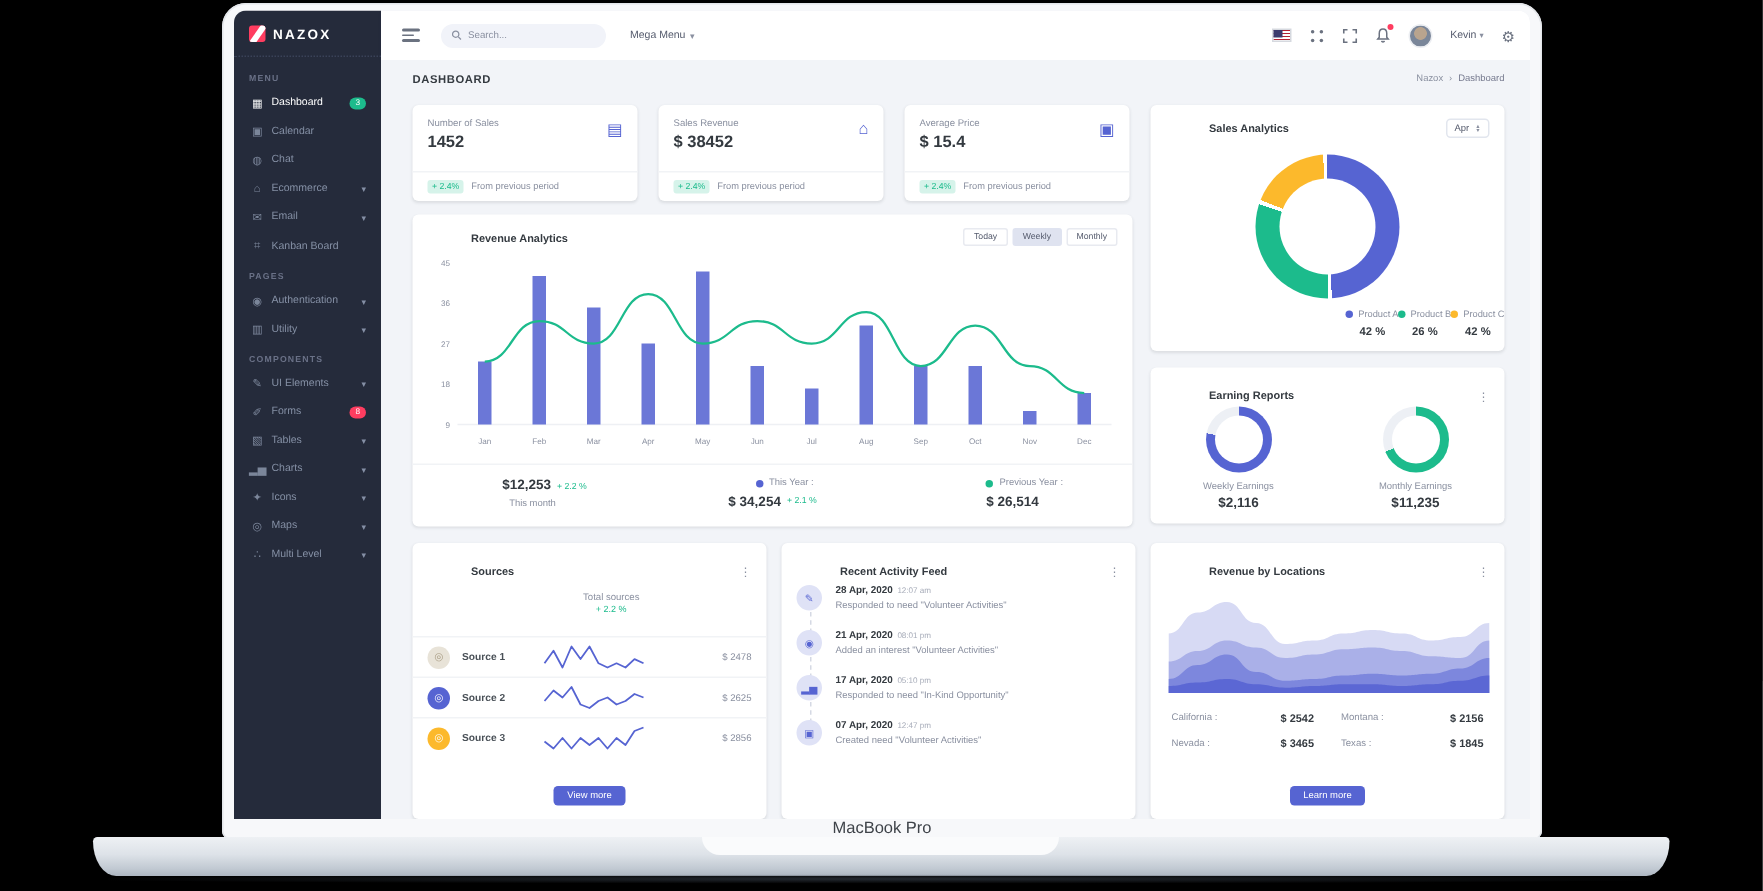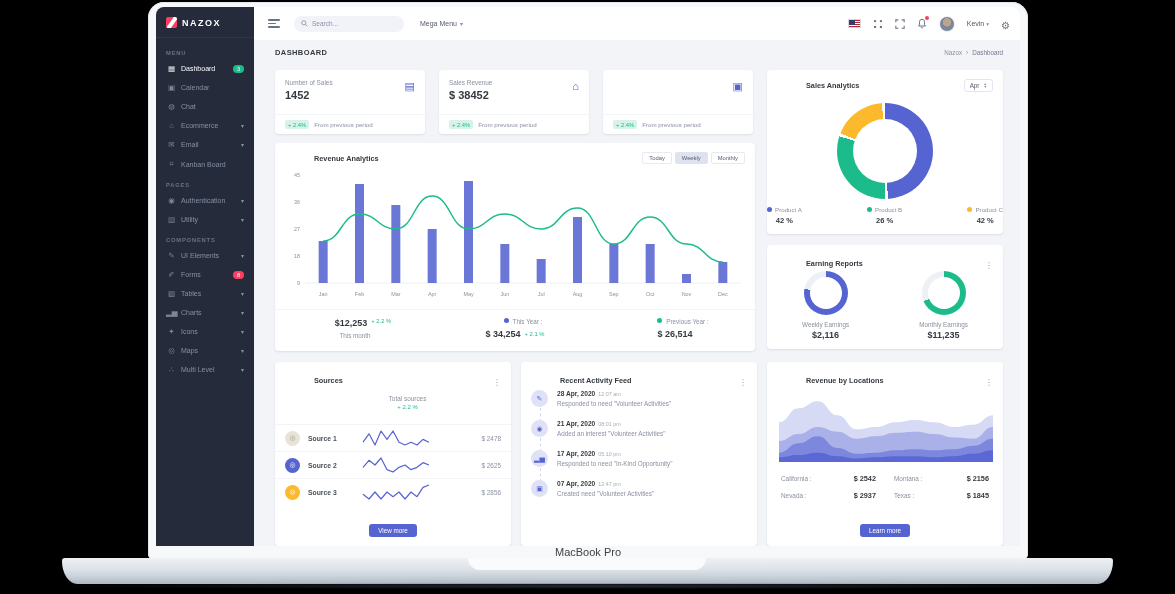--- a/index.html
+++ b/index.html
@@ -94,38 +94,38 @@
   .mc-caption { font-size:6.2px; color:#8a90a0; }
 
   
   .sales-card { left:513px; top:30px; width:236px; height:164px; }
   .card-head { display:flex; justify-content:space-between; align-items:center; padding:9px 10px 0; }
   .select { border:1px solid #e2e6ee; border-radius:3px; font-size:6.3px; color:#555b6d;
     padding:2px 5px; display:flex; align-items:center; gap:4px; }
   .updown { display:flex; flex-direction:column; line-height:2.6px; font-size:3.6px; color:#8a90a0; }
   .donut { position:absolute; left:70px; top:33px; width:96px; height:96px; border-radius:50%; }
   .donut::after { content:""; position:absolute; inset:16px; border-radius:50%; background:#fff; }
-  .sa-legend { position:absolute; left:0; right:0; bottom:9px; display:flex; justify-content:space-between; }
+  .sa-legend { position:absolute; left:0; right:0; bottom:9px; display:flex; justify-content:flex-end; }
   .leg-item { text-align:center; }
   .leg-top { display:flex; align-items:center; gap:3px; font-size:6.2px; color:#8a90a0; }
   .dot { width:5px; height:5px; border-radius:50%; background:#999; }
   .dot-blue { background:#5664d2; } .dot-green { background:#1cbb8c; }
   .leg-val { font-size:7.5px; font-weight:bold; color:#343a40; margin-top:3px; }
 
   
   .rev-card { left:21px; top:103px; width:480px; height:208px; }
   .tabs { display:flex; gap:3px; }
   .tab { font-size:5.8px; color:#555b6d; border:1px solid #e8eaf0; border-radius:2px; padding:2px 6px; background:#fff; }
   .tab[data-active="true"] { background:#dfe3f0; border-color:#dfe3f0; }
   .rev-chart { position:absolute; left:8px; top:24px; }
   .tick { font-size:5.4px; fill:#8a90a0; }
   .rev-stats { position:absolute; left:0; right:0; bottom:0; height:42px; border-top:1px solid #f1f3f6;
     display:flex; }
   .rev-col { flex:1; text-align:center; padding-top:8px; }
-  .rev-line1 { font-size:6.3px; color:#8a90a0; display:flex; justify-content:center; align-items:flex-start; gap:4px;margin-left:16px; }
+  .rev-line1 { font-size:6.3px; color:#8a90a0; display:flex; justify-content:center; align-items:flex-end; gap:4px;margin-left:16px; }
   .rev-line1 .big { font-size:9px; font-weight:bold; color:#343a40; }
   .delta { font-size:5.8px; color:#1cbb8c; }
   .rev-line2 { margin-top:4px; font-size:6.3px; color:#8a90a0; display:flex; justify-content:center; align-items:center; gap:4px; }
   .rev-line2 .big { font-size:9px; font-weight:bold; color:#343a40; }
 
   
   .earn-card { left:513px; top:205px; width:236px; height:104px; }
   .earn-body { position:absolute; left:0; right:0; top:26px; display:flex; justify-content:space-around; }
   .earn-item { text-align:center; }
   .gauge { width:44px; height:44px; border-radius:50%; margin:0 auto; position:relative; }
@@ -383,20 +383,24 @@
                 <div class="mc-value">$ 38452</div>
               </div>
               <span class="mc-icon">⌂</span>
               <div class="mc-foot">
                 <span class="soft-badge">+ 2.4%</span>
                 <span class="mc-caption">From previous period</span>
               </div>
             </div>
 
             <div class="mini-card">
+              <div class="mc-top">
+                <div class="mc-title">Average Price</div>
+                <div class="mc-value">$ 15.4</div>
+              </div>
               <span class="mc-icon">▣</span>
               <div class="mc-foot">
                 <span class="soft-badge">+ 2.4%</span>
                 <span class="mc-caption">From previous period</span>
               </div>
             </div>
           </div>
 
         <div class="card sales-card">
           <div class="card-head">
@@ -630,21 +634,21 @@
                 <span class="loc-value">$ 2542</span>
               </div>
 
               <div class="loc-stat">
                 <span class="loc-label">Montana :</span>
                 <span class="loc-value">$ 2156</span>
               </div>
 
               <div class="loc-stat">
                 <span class="loc-label">Nevada :</span>
-                <span class="loc-value">$ 2937</span>
+                <span class="loc-value">$ 3465</span>
               </div>
 
               <div class="loc-stat">
                 <span class="loc-label">Texas :</span>
                 <span class="loc-value">$ 1845</span>
               </div>
             </div>
           <div class="card-btn-wrap">
             <span class="btn">Learn more</span>
           </div>

